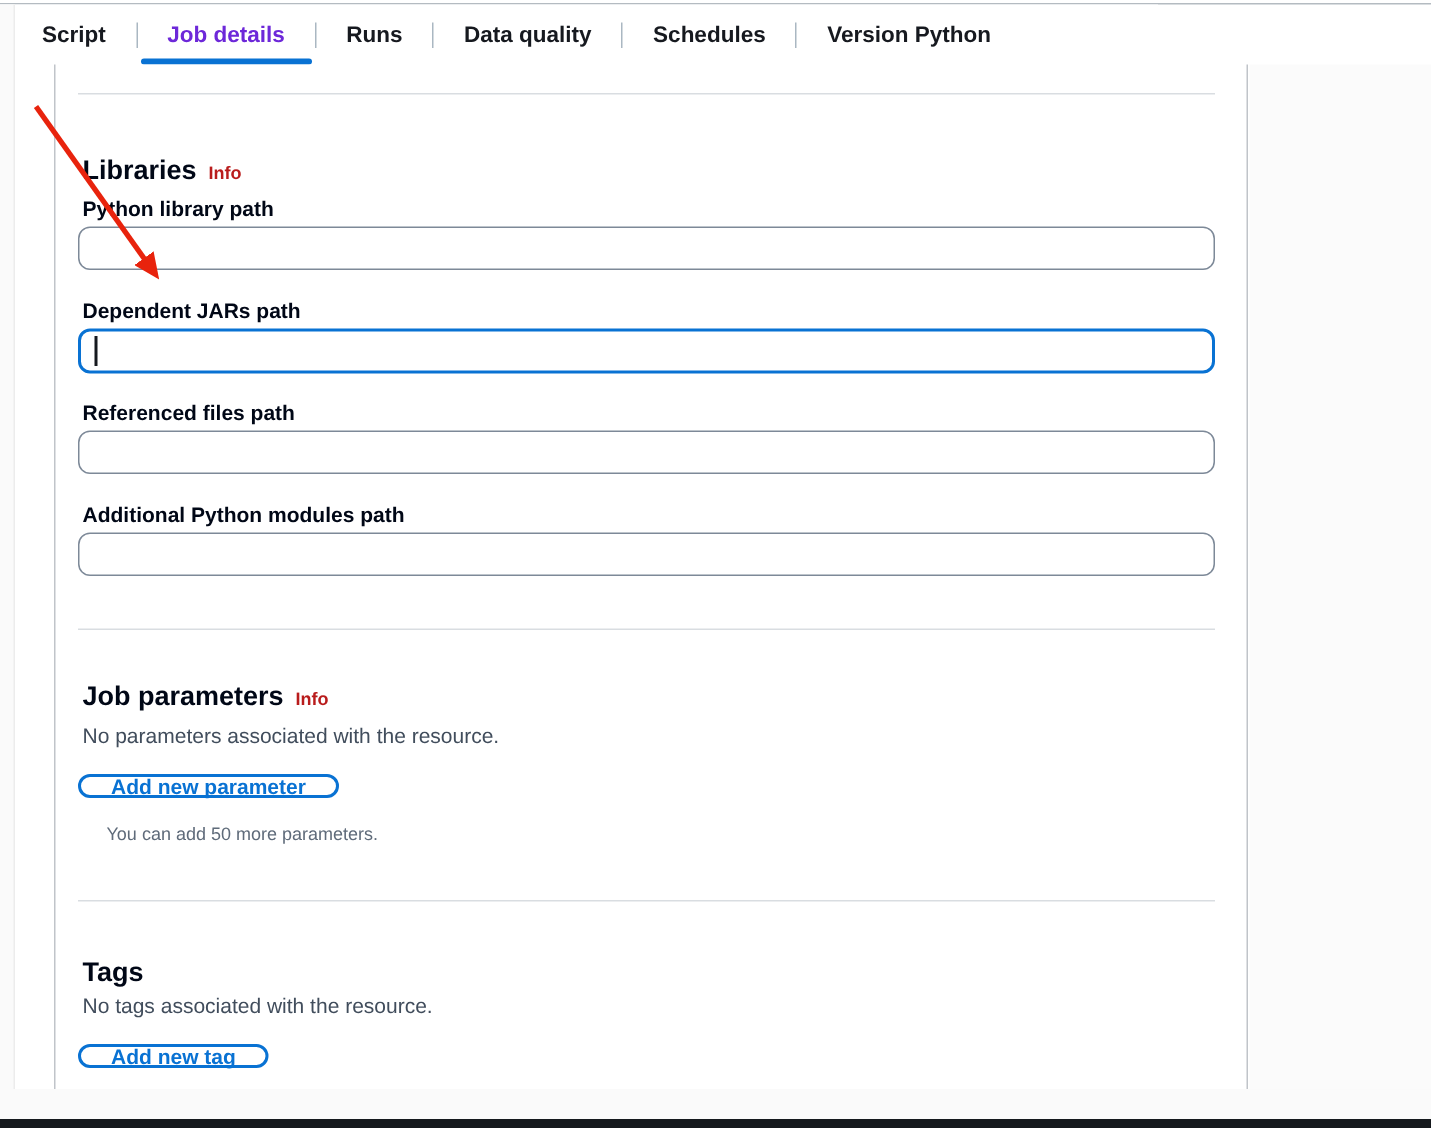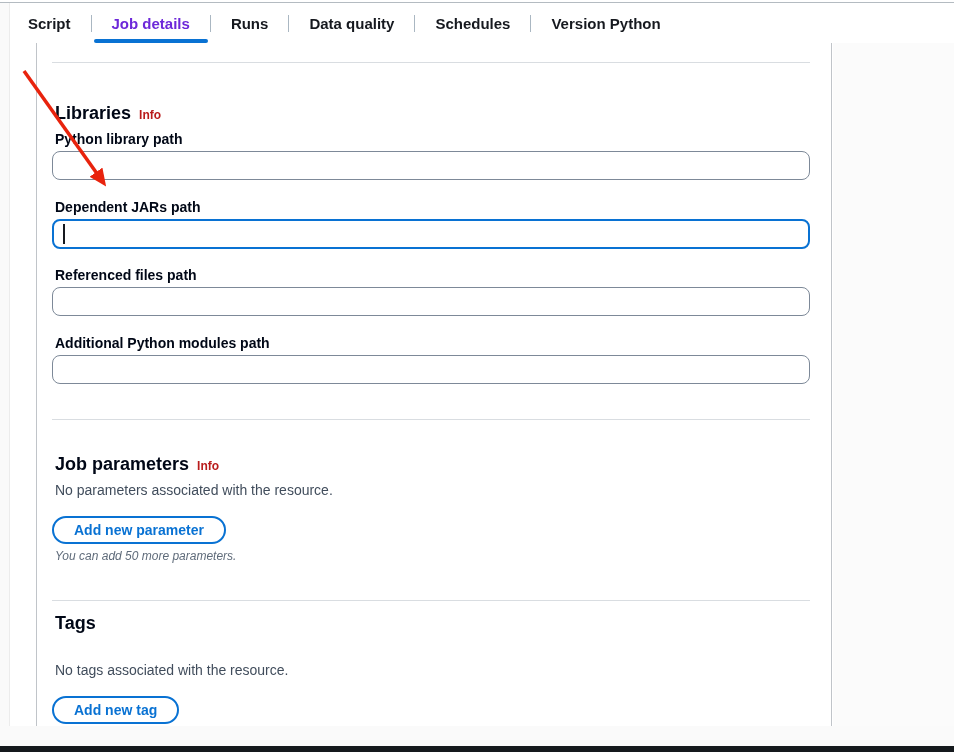--- a/index.html
+++ b/index.html
@@ -64,24 +64,24 @@
   .text-input.focused {
     height:30px; border:2px solid #0972d3;
   }
   .caret {
     position:absolute; left:11px; top:5px; width:1.5px; height:20px; background:#16191f;
     animation:blink 1.1s steps(1) infinite;
   }
   @keyframes blink { 50% { opacity:0; } }
 
   .empty-text { position:absolute; left:3px; font-size:14px; color:#414d5c; line-height:18px; }
-  .helper-text { position:absolute; left:3px; font-size:12px; color:#5f6b7a; line-height:16px;font-style:italic; }
+  .helper-text { position:absolute; left:19px; font-size:12px; color:#5f6b7a; line-height:16px; }
 
   .pill-button {
-    position:absolute; left:0; height:28px; display:inline-flex; align-items:center; justify-content:center;
+    position:absolute; left:0; height:16px; display:inline-flex; align-items:center; justify-content:center;
     padding:0 20px; border:2px solid #0972d3; border-radius:16px; background:#fff;
     color:#0972d3; font-family:"Liberation Sans", sans-serif; font-size:14px; font-weight:700;
     cursor:pointer; white-space:nowrap;
   }
 
   .arrow-overlay { position:absolute; top:0; left:0; width:954px; height:753px; pointer-events:none; z-index:10; }
 </style>
 </head>
 <body>
 
@@ -136,21 +136,21 @@
   <div class="heading-row" style="top:453px;">
     <span class="heading">Job parameters</span>
     <span class="info-link">Info</span>
   </div>
   <div class="empty-text" style="top:481px;">No parameters associated with the resource.</div>
   <button class="pill-button" style="top:516px;">Add new parameter</button>
   <div class="helper-text" style="top:548px;">You can add 50 more parameters.</div>
 
   <div class="rule" style="top:600px;"></div>
 
-  <div class="heading-row" style="top:612px;">
+  <div class="heading-row" style="top:637px;">
     <span class="heading">Tags</span>
   </div>
   <div class="empty-text" style="top:661px;">No tags associated with the resource.</div>
   <button class="pill-button" style="top:696px;">Add new tag</button>
 
 </div>
 
 <svg class="arrow-overlay" viewBox="0 0 954 753" xmlns="http://www.w3.org/2000/svg">
   <defs>
     <marker id="arrowhead" markerWidth="5" markerHeight="4.5" refX="1" refY="2.25" orient="auto">

